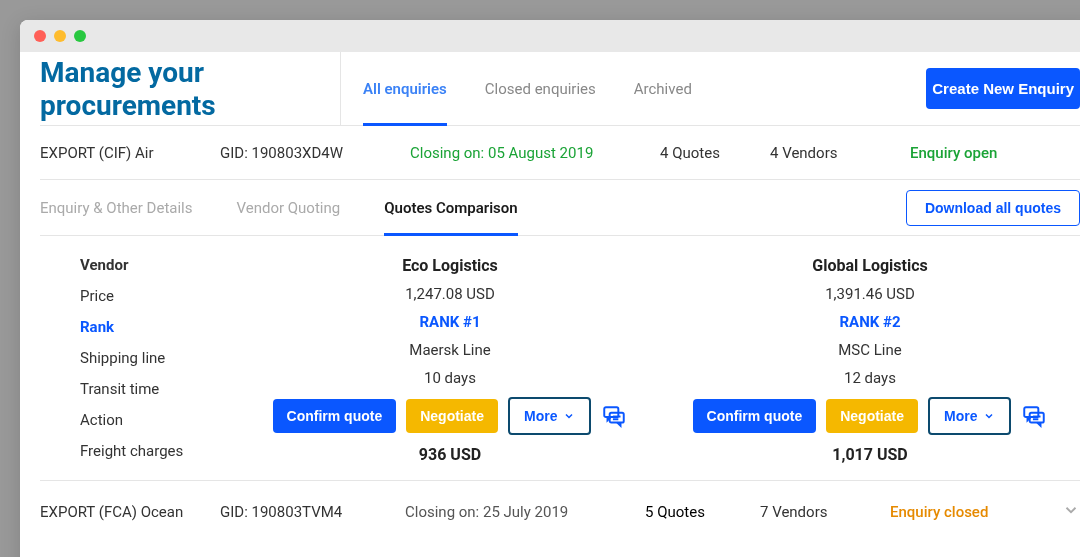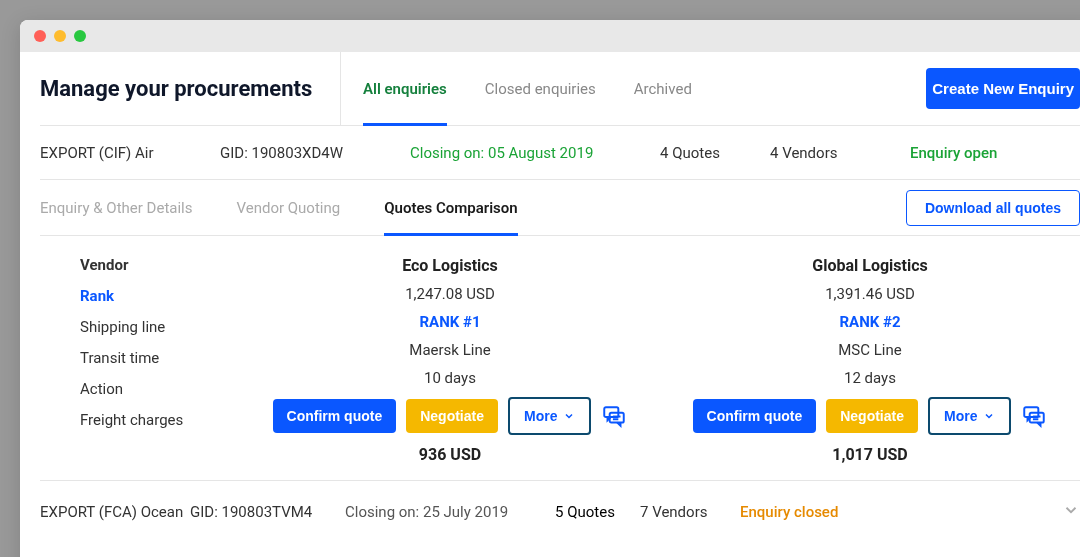--- a/index.html
+++ b/index.html
@@ -7,24 +7,24 @@
 .window { width: 1080px; height: 557px; background: #fff; border-radius: 8px; overflow: hidden; box-shadow: 0 4px 20px rgba(0,0,0,0.15); }
 .titlebar { height: 32px; background: #e8e8e8; display: flex; align-items: center; padding-left: 14px; gap: 8px; }
 .dot { width: 12px; height: 12px; border-radius: 50%; }
 .dot.red { background: #ff5f57; }
 .dot.yellow { background: #febc2e; }
 .dot.green { background: #28c840; }
 
 .content { padding: 0 20px 20px; }
 
 .header-row { display: flex; align-items: center; height: 74px; border-bottom: 1px solid #e5e5e5; }
-.page-title { font-size: 22px; font-weight: 700; color: #0f172a; flex: 0 0 300px; }
+.page-title { font-size: 28px; font-weight: 700; color: #0369a1; flex: 0 0 300px; }
 .tabs { display: flex; gap: 38px; flex: 1; height: 100%; align-items: center; border-left: 1px solid #e5e5e5; padding-left: 22px; }
 .tab { font-size: 15px; color: #888; cursor: pointer; height: 100%; display: flex; align-items: center; position: relative; }
-.tab.active { color: #15803d; font-weight: 600; }
+.tab.active { color: #3b82f6; font-weight: 600; }
 .tab.active::after { content: ""; position: absolute; left: 0; right: 0; bottom: -1px; height: 3px; background: #0a57ff; }
 .create-btn { background: #0a57ff; color: #fff; border: none; border-radius: 4px; padding: 12px 6px; font-size: 15px; font-weight: 600; cursor: pointer; }
 
 .enquiry-row { display: flex; align-items: center; height: 54px; border-bottom: 1px solid #e5e5e5; gap: 40px; font-size: 15px; }
 .enquiry-row .type { color: #333; flex: 0 0 140px; }
 .enquiry-row .gid { color: #333; flex: 0 0 150px; }
 .enquiry-row .closing { flex: 0 0 210px; }
 .enquiry-row .closing.green { color: #1aa336; }
 .enquiry-row .quotes { color: #333; flex: 0 0 70px; }
 .enquiry-row .vendors { color: #333; flex: 0 0 100px; }
@@ -52,21 +52,21 @@
 .vendor-col .vrank { font-weight: 700; color: #0a57ff; font-size: 15px; }
 .vendor-col .vfreight { font-weight: 700; font-size: 16px; color: #222; }
 .actions { display: flex; gap: 10px; align-items: center; }
 .btn { border-radius: 4px; padding: 9px 14px; font-size: 14px; font-weight: 600; cursor: pointer; border: none; }
 .btn.confirm { background: #0a57ff; color: #fff; }
 .btn.negotiate { background: #f5b800; color: #fff; }
 .btn.more { background: #fff; color: #0a57ff; border: 2px solid #0c4a6e; display: flex; align-items: center; gap: 6px; }
 .chat-icon { width: 26px; height: 26px; color: #0a57ff; cursor: pointer; }
 .chat-icon svg { width: 100%; height: 100%; }
 
-.row2 { display: flex; align-items: center; height: 54px; font-size: 15px; padding-top: 8px; }
+.row2 { display: flex; align-items: center; height: 54px; gap: 30px; font-size: 15px; padding-top: 8px; }
 .row2 .type { color: #333; flex: 0 0 150px; }
 .row2 .gid { color: #333; flex: 0 0 155px; }
 .row2 .closing { color: #555; flex: 0 0 210px; }
 .row2 .quotes { color: #000000; flex: 0 0 85px; }
 .row2 .vendors { color: #333; flex: 0 0 100px; }
 .row2 .status { flex: 0 0 130px; font-weight: 500; }
 .row2 .chev { flex: 1; text-align: right; color: #aaa; }
 </style>
 </head>
 <body>
@@ -103,20 +103,21 @@
       <div class="subtab">Enquiry &amp; Other Details</div>
       <div class="subtab">Vendor Quoting</div>
       <div class="subtab active">Quotes Comparison</div>
       <div class="spacer"></div>
       <button class="download-btn">Download all quotes</button>
     </div>
 
     <div class="comparison">
       <div class="labels">
         <div class="lbl head">Vendor</div>
+        <div class="lbl">Price</div>
         <div class="lbl rank">Rank</div>
         <div class="lbl">Shipping line</div>
         <div class="lbl">Transit time</div>
         <div class="lbl">Action</div>
         <div class="lbl">Freight charges</div>
       </div>
 
       <div class="vendor-col">
         <div class="vname">Eco Logistics</div>
         <div class="vval">1,247.08 USD</div>

